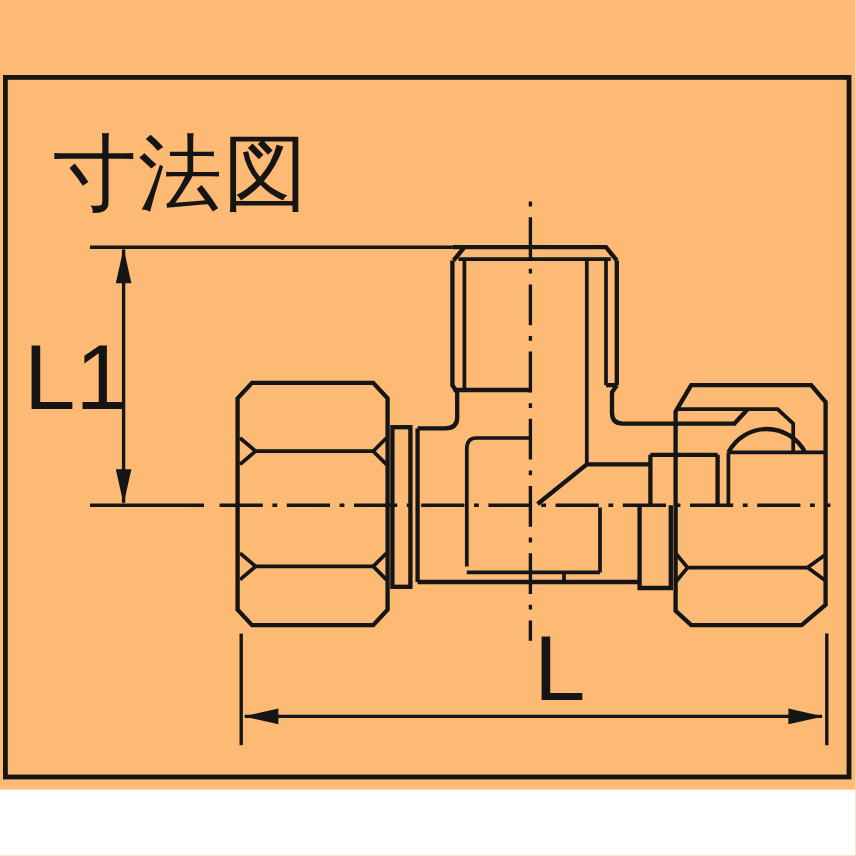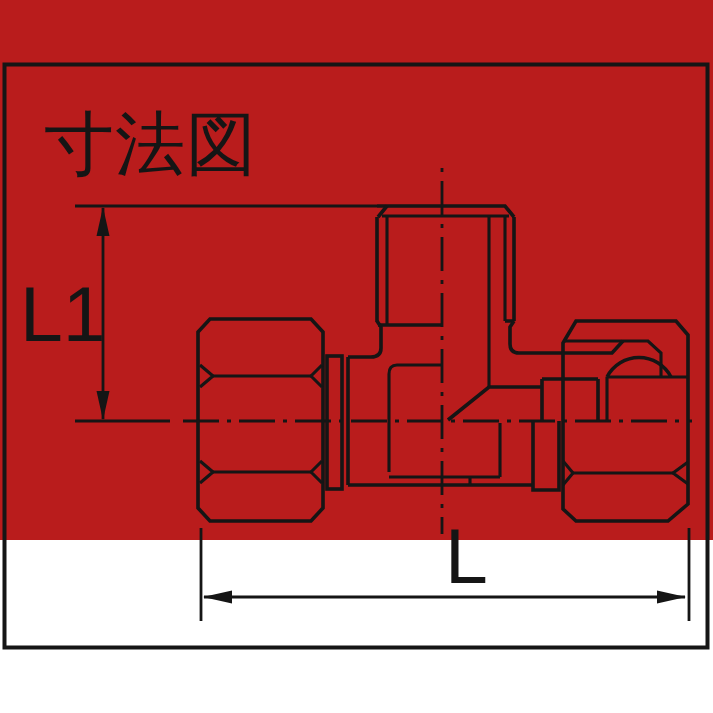--- a/index.html
+++ b/index.html
@@ -2,21 +2,21 @@
 <html><head>
 <meta charset="utf-8">
 <style>
   html,body{margin:0;padding:0;}
   body{
     width:713px;height:713px;
     background:#ffffff;
     font-family:"Liberation Sans", sans-serif;
     overflow:hidden;
   }
-  .canvas{position:relative;width:713px;height:540px;background:#b91c1c;}
+  .canvas{position:relative;width:713px;height:658px;background:#fdba74;}
   svg{display:block;}
   .title-text{
     font-family:"Liberation Sans","DejaVu Sans",sans-serif;
     font-size:70px;
     letter-spacing:1px;
     fill:#151515;
   }
   .dim-text{
     font-family:"Liberation Sans","DejaVu Sans",sans-serif;
     font-size:77px;

